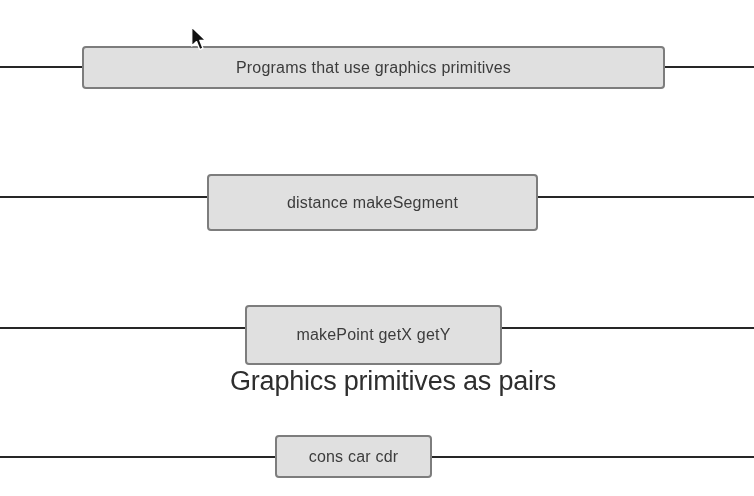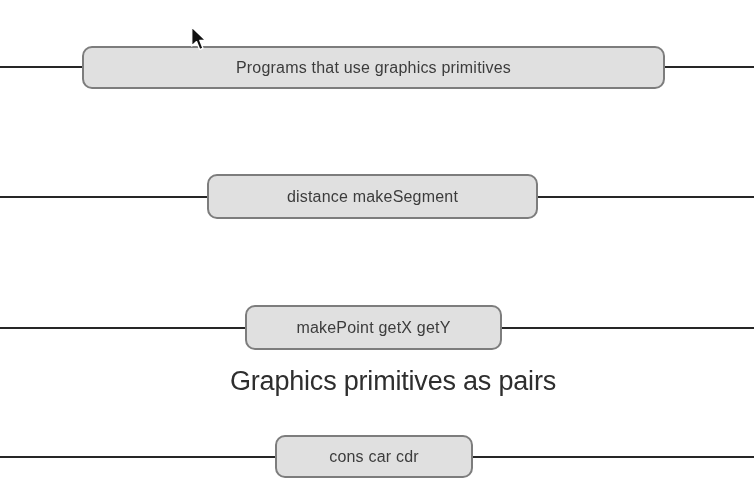--- a/index.html
+++ b/index.html
@@ -15,28 +15,28 @@
     background:#262626;
   }
   .l1 { top:66px; }
   .l2 { top:196px; }
   .l3 { top:327px; }
   .l4 { top:456px; }
   .box {
     position:absolute;
     background:#e0e0e0;
     border:2px solid #7d7d7d;
-    border-radius:10px;
+    border-radius:4px;
     box-sizing:border-box;
     display:flex; align-items:center; justify-content:center;
   }
   .b1 { left:82px;  top:46px;  width:583px; height:43px; }
-  .b2 { left:207px; top:174px; width:331px; height:45px; }
-  .b3 { left:245px; top:305px; width:257px; height:45px; }
-  .b4 { left:275px; top:435px; width:198px; height:43px; }
+  .b2 { left:207px; top:174px; width:331px; height:57px; }
+  .b3 { left:245px; top:305px; width:257px; height:60px; }
+  .b4 { left:275px; top:435px; width:157px; height:43px; }
   .box-label {
     font-size:16px;
     color:#3c3c3c;
     letter-spacing:0.2px;
     white-space:nowrap;
   }
   .caption {
     position:absolute; left:0; width:100%;
     text-align:center;
     font-size:27px;

